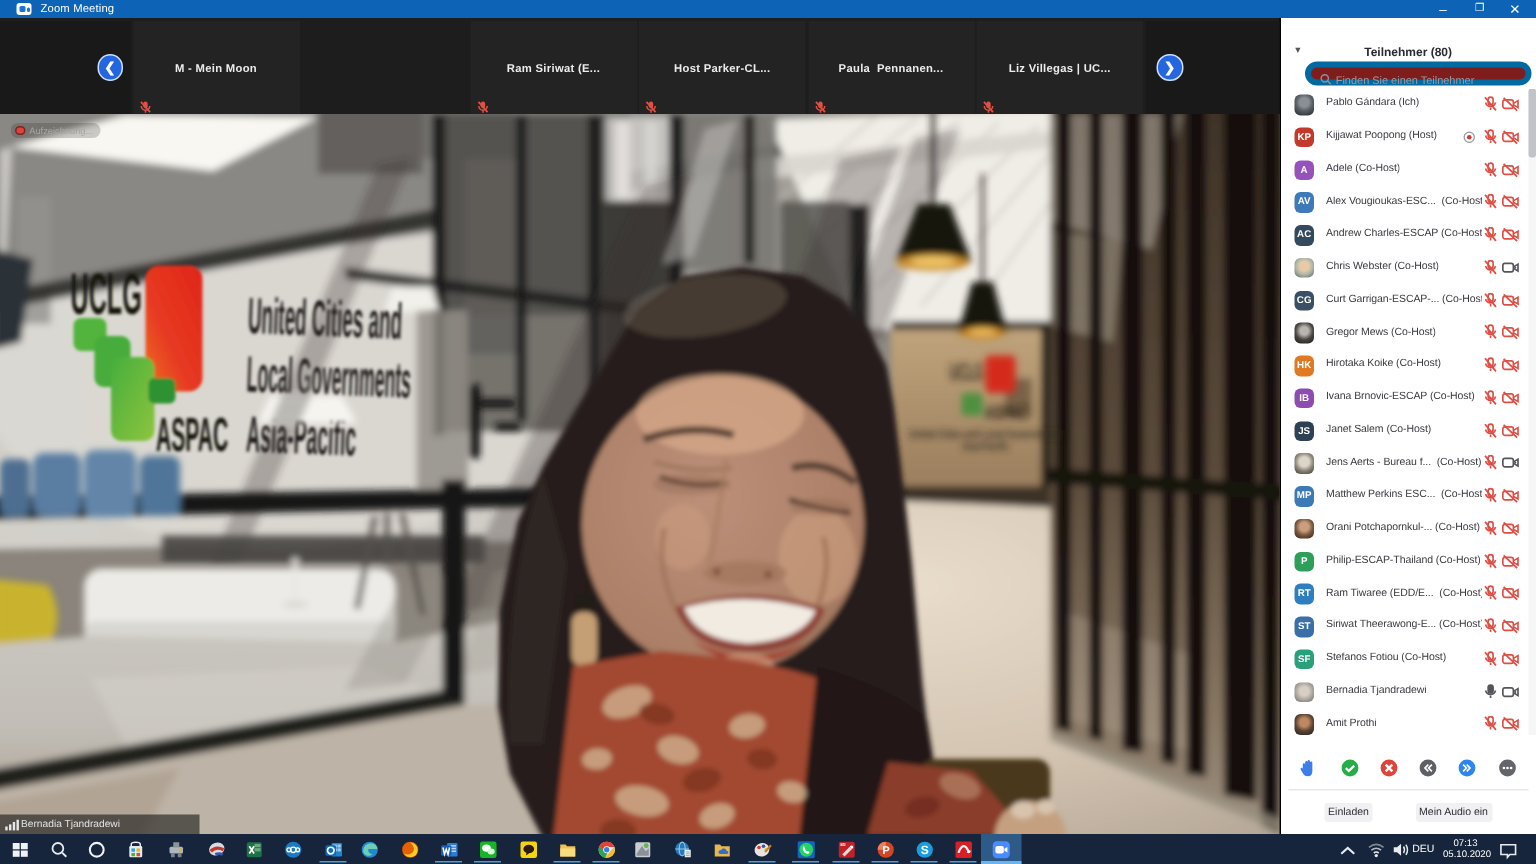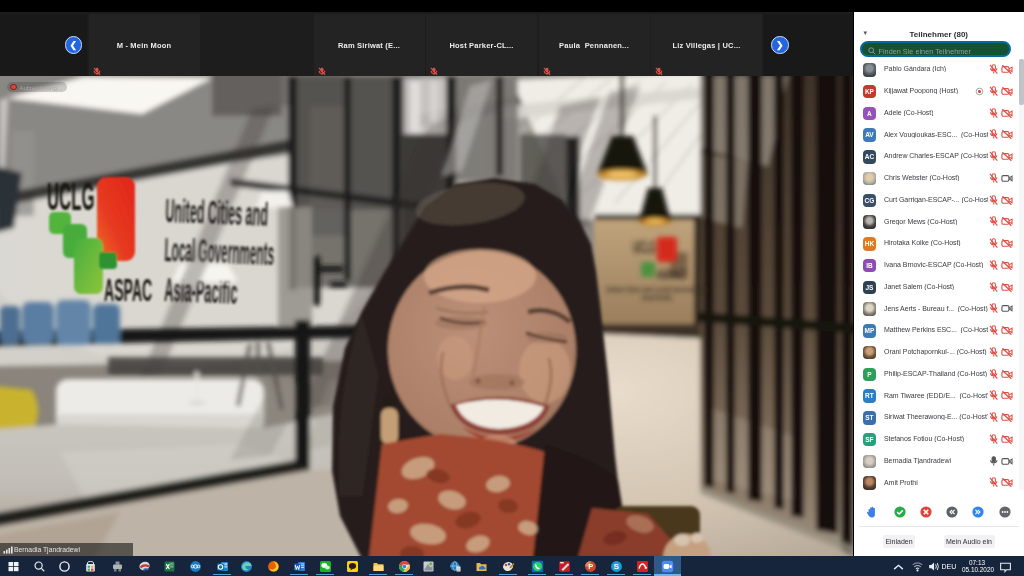--- a/index.html
+++ b/index.html
@@ -29,21 +29,21 @@
 #rec { left:7px; top:82px; width:60px; height:10px; background:rgba(40,40,40,0.22); border-radius:5px; }
 #rec .dot { position:absolute; left:3px; top:1.5px; width:6.5px; height:6.5px; border-radius:50%; background:#d8453a; border:1px solid #7e241e; }
 #rec .rt { position:absolute; left:12.5px; top:1.5px; font-size:6.2px; color:#a9a6a2; }
 #namelabel { left:0; top:542.8px; width:133px; height:13.5px; background:rgba(22,22,22,0.60); }
 #namelabel .nt { position:absolute; left:14px; top:3px; font-size:6.8px; color:#e2e2e2; }
 
 
 #sidebar { left:853.5px; top:12px; width:170.5px; height:544.3px; background:#fff; }
 #sb-title { position:absolute; left:0; top:18px; width:100%; text-align:center; font-size:8px; font-weight:bold; color:#2a2a33; }
 #sb-chev { position:absolute; left:10px; top:17px; font-size:7px; color:#55555e; }
-#sb-search { position:absolute; left:6px; top:29px; width:151px; height:16px; border:2px solid #0369a1; border-radius:8px; background:#14532d; }
+#sb-search { position:absolute; left:16px; top:29px; width:151px; height:16px; border:4px solid #0369a1; border-radius:8px; background:#7f1d1d; }
 #sb-search .ph { position:absolute; left:17px; top:3.5px; font-size:7.3px; color:#9b9ba3; }
 #rows { position:absolute; left:0; top:47px; width:100%; height:431px; overflow:hidden; }
 .prow { position:absolute; left:0; width:100%; height:21.75px; }
 .pav { position:absolute; left:9.2px; top:4.1px; width:13.5px; height:13.5px; border-radius:4px; color:#fff; font-size:6.5px; font-weight:bold; text-align:center; line-height:13.5px; }
 .pnm { position:absolute; left:30.5px; top:6.3px; font-size:7px; color:#3a3a40; white-space:nowrap; letter-spacing:-0.05px; max-width:104px; overflow:hidden; }
 .picons { position:absolute; right:11px; top:5.2px; height:11px; display:flex; gap:3px; align-items:center; }
 #sb-foot { position:absolute; left:0; bottom:0; width:100%; height:66.3px; }
 .sep { position:absolute; left:5px; top:35.5px; width:160px; height:1px; background:#e7e7e9; }
 .fbtn { position:absolute; top:44.5px; height:13px; background:#f1f1f4; border-radius:2.5px; font-size:7px; color:#2e2e33; text-align:center; line-height:13px; }
 #scrollbar { position:absolute; right:0.5px; top:47px; width:4.5px; height:431px; background:#f6f6f6; }
@@ -391,20 +391,27 @@
             <path d="M1.5 4.5 a3.5 3.5 0 0 0 7 0"></path>
             <line x1="5" y1="8" x2="5" y2="10"></line>
             <line x1="1.2" y1="1" x2="8.8" y2="9.6" stroke-width="1.5"></line>
           </g>
         </svg>
       </div>
     <div class="cell" style="left:763.5px; width:89.5px; background:#191919;"></div>
     <div class="navbtn" style="left:64.5px; top:24px;">❮</div>
     <div class="navbtn" style="left:771px; top:24px;">❯</div>
   </div>
+  <div id="titlebar" class="abs">
+    <div class="zic"></div>
+    <div class="ttext">Zoom Meeting</div>
+    <div class="winbtn" style="left:952px;">–</div>
+    <div class="winbtn" style="left:976.5px; font-size:7px;">❐</div>
+    <div class="winbtn" style="left:1000px;">✕</div>
+  </div>
   <div id="rec" class="abs">
       <div class="dot"></div>
       <div class="rt">Aufzeichnung...</div>
     </div>
   <div id="namelabel" class="abs">
       <svg style="position:absolute;left:3px;top:3.5px;" width="10" height="8" viewBox="0 0 10 8">
         <g fill="#e8e8e8">
           <rect x="0.5" y="5" width="1.6" height="2.6"></rect>
           <rect x="3" y="3.6" width="1.6" height="4"></rect>
           <rect x="5.5" y="2" width="1.6" height="5.6"></rect>

